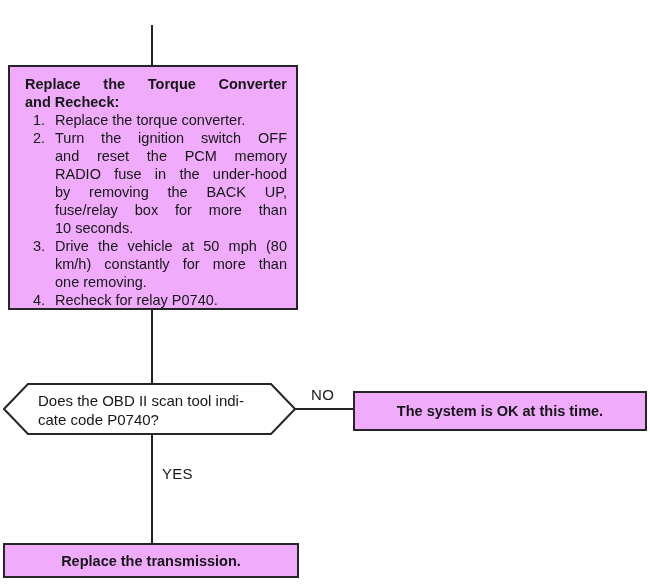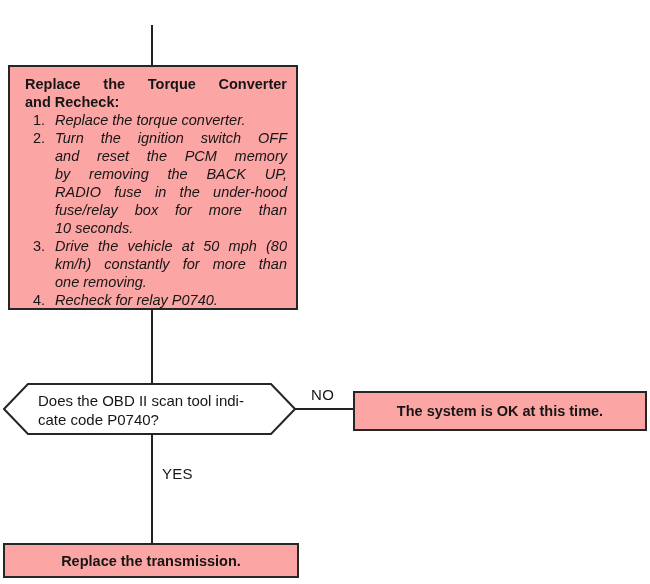--- a/index.html
+++ b/index.html
@@ -7,36 +7,36 @@
     width:650px;height:584px;background:#ffffff;
     font-family:"Liberation Sans",sans-serif;color:#161616;
     position:relative;overflow:hidden;
   }
   .canvas{position:absolute;left:0;top:0;width:650px;height:584px;}
 
   
   .vline,.hline{position:absolute;background:#232323;}
 
   
-  .box{position:absolute;border:2px solid #262626;background:#fca5a5;box-sizing:border-box;}
+  .box{position:absolute;border:2px solid #262626;background:#f0abfc;box-sizing:border-box;}
 
   
   .continued{
     position:absolute;left:100px;top:2px;width:100px;
     font-weight:bold;font-size:16px;letter-spacing:.2px;text-align:center;
   }
 
   
   .pbox{left:8px;top:65px;width:290px;height:245px;padding:8px 9px 0 15px;}
   .pline{font-size:14.5px;line-height:18px;}
   .title-line{font-weight:bold;}
   .just{text-align:justify;text-align-last:justify;}
   .step{display:flex;}
   .step .num{flex:none;width:30px;padding-left:8px;box-sizing:border-box;}
-  .step .slines{flex:1;min-width:0;font-style:italic;}
+  .step .slines{flex:1;min-width:0;}
 
   
   .hex-wrap{position:absolute;left:3px;top:383px;width:293px;height:52px;}
   .hex-wrap svg{position:absolute;left:0;top:0;display:block;}
   .hex-text{position:absolute;left:35px;top:8px;width:235px;font-size:15px;line-height:19px;}
 
   .branch-label{position:absolute;font-size:15px;letter-spacing:.3px;}
   .no-label{left:311px;top:386px;}
   .yes-label{left:162px;top:465px;}
 
@@ -65,22 +65,22 @@
       <div class="slines">
         <div class="pline">Replace the torque converter.</div>
       </div>
     </div>
 
     <div class="step">
       <div class="pline num">2.</div>
       <div class="slines">
         <div class="pline just">Turn the ignition switch OFF</div>
         <div class="pline just">and reset the PCM memory</div>
+        <div class="pline just">RADIO fuse in the under-hood</div>
         <div class="pline just">by removing the BACK UP,</div>
-        <div class="pline just">RADIO fuse in the under-hood</div>
         <div class="pline just">fuse/relay box for more than</div>
         <div class="pline">10 seconds.</div>
       </div>
     </div>
 
     <div class="step">
       <div class="pline num">3.</div>
       <div class="slines">
         <div class="pline just">Drive the vehicle at 50 mph (80</div>
         <div class="pline just">km/h) constantly for more than</div>

